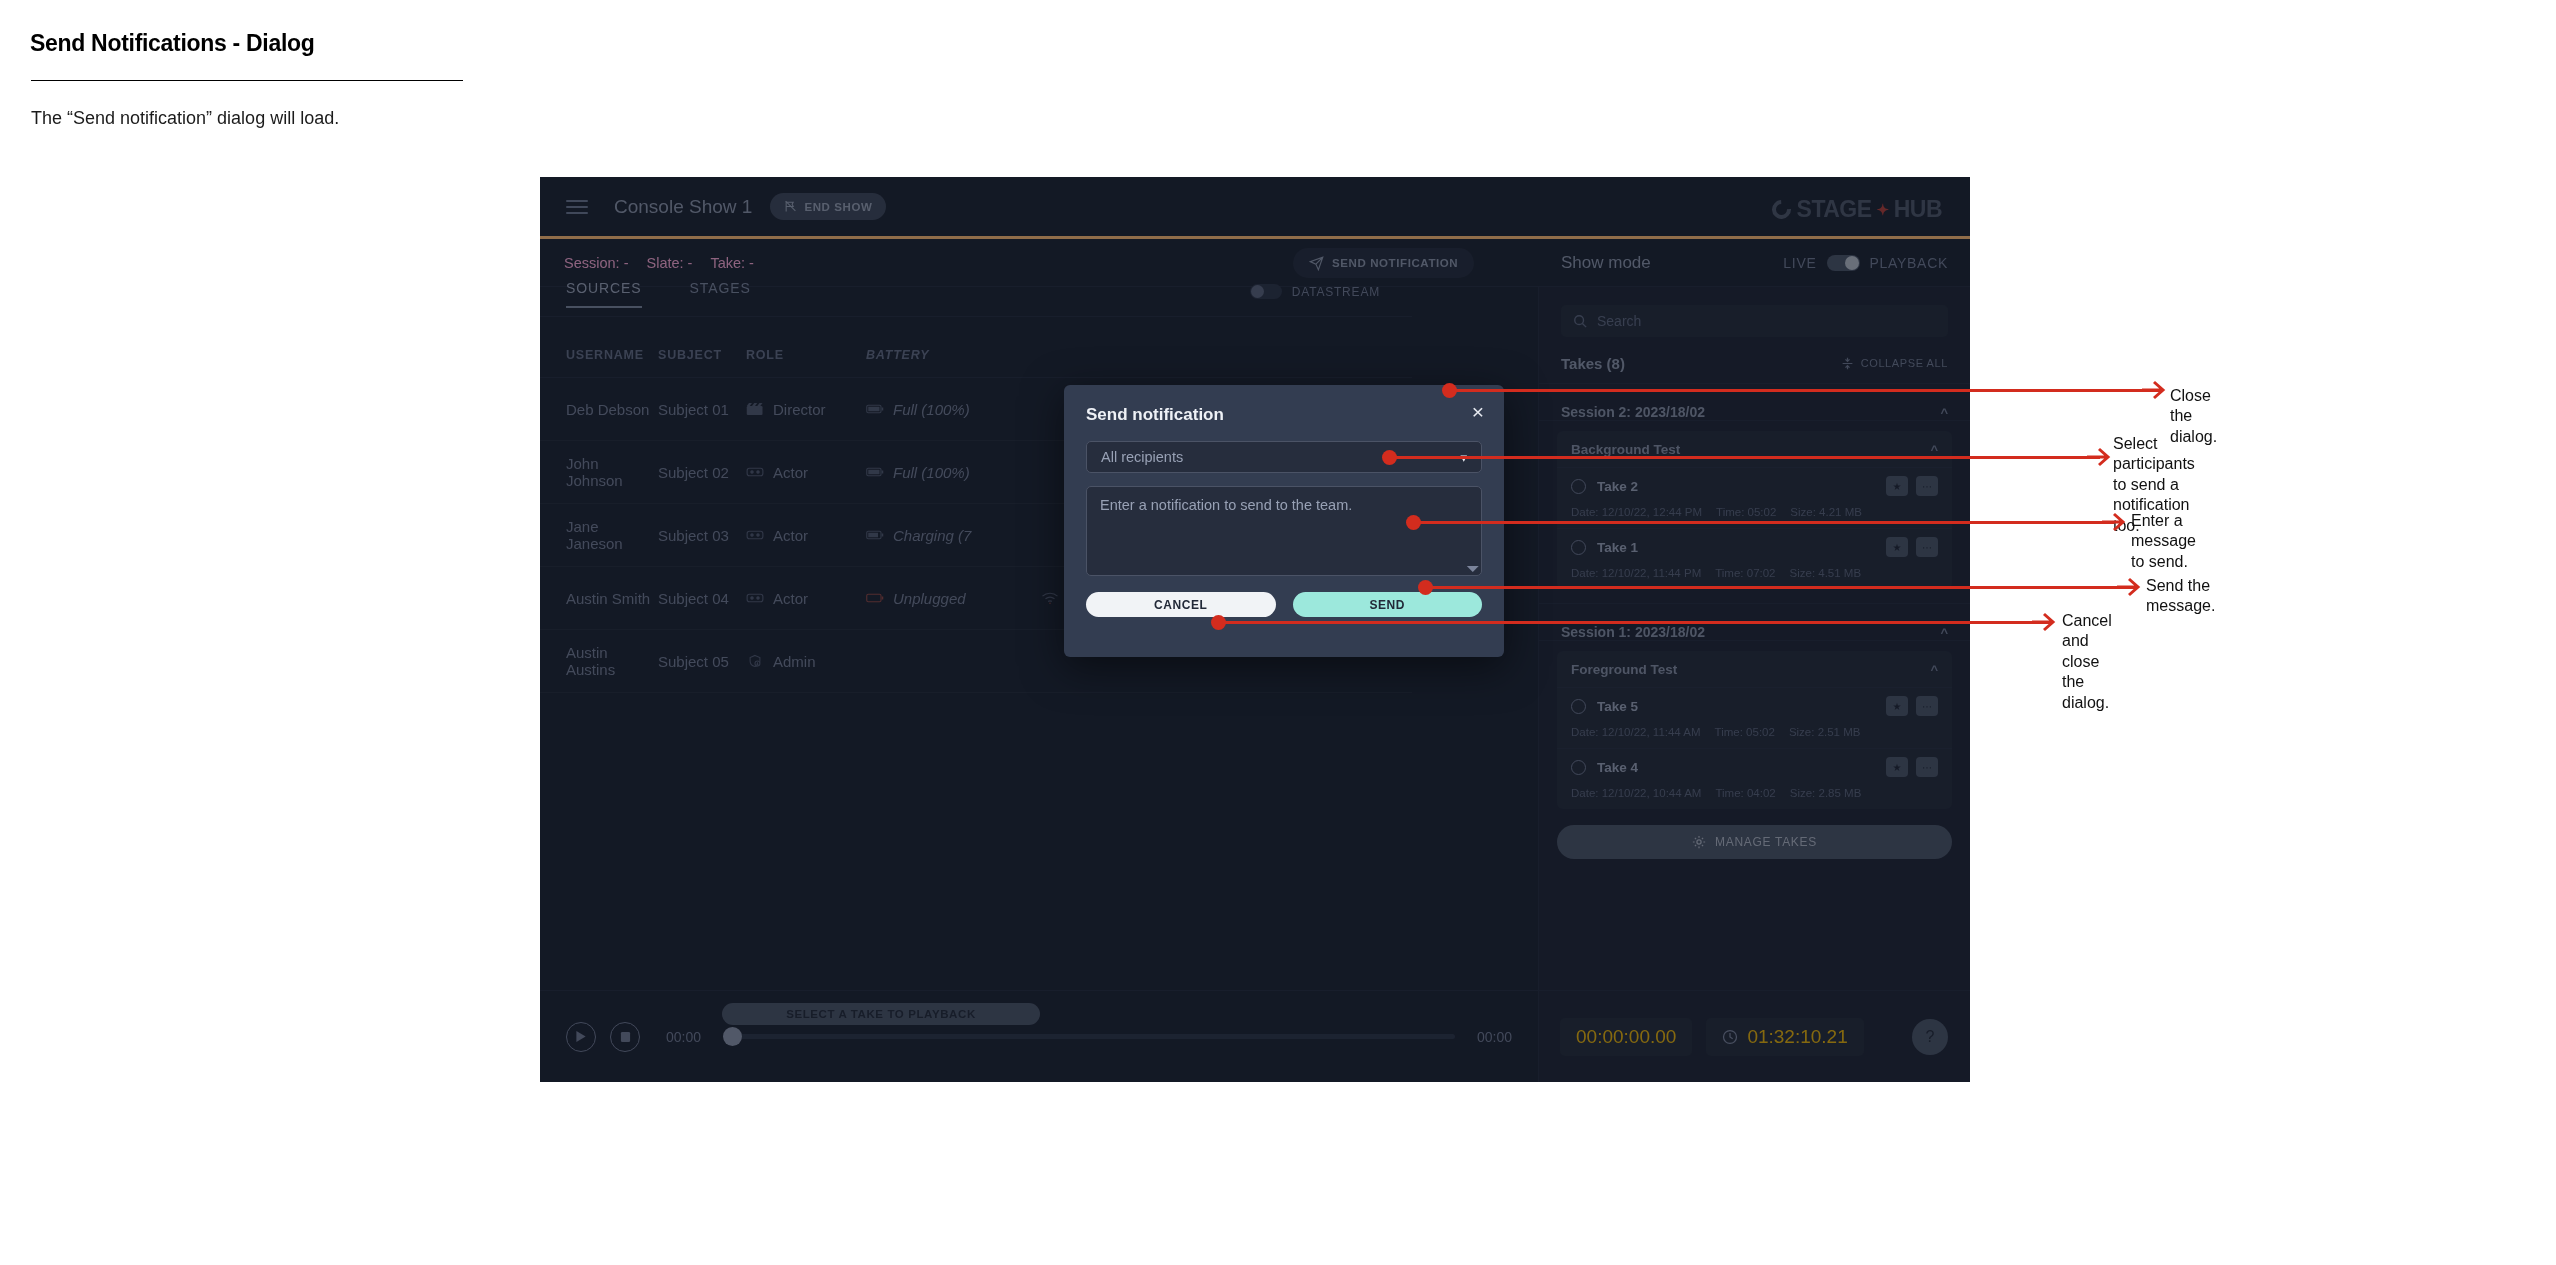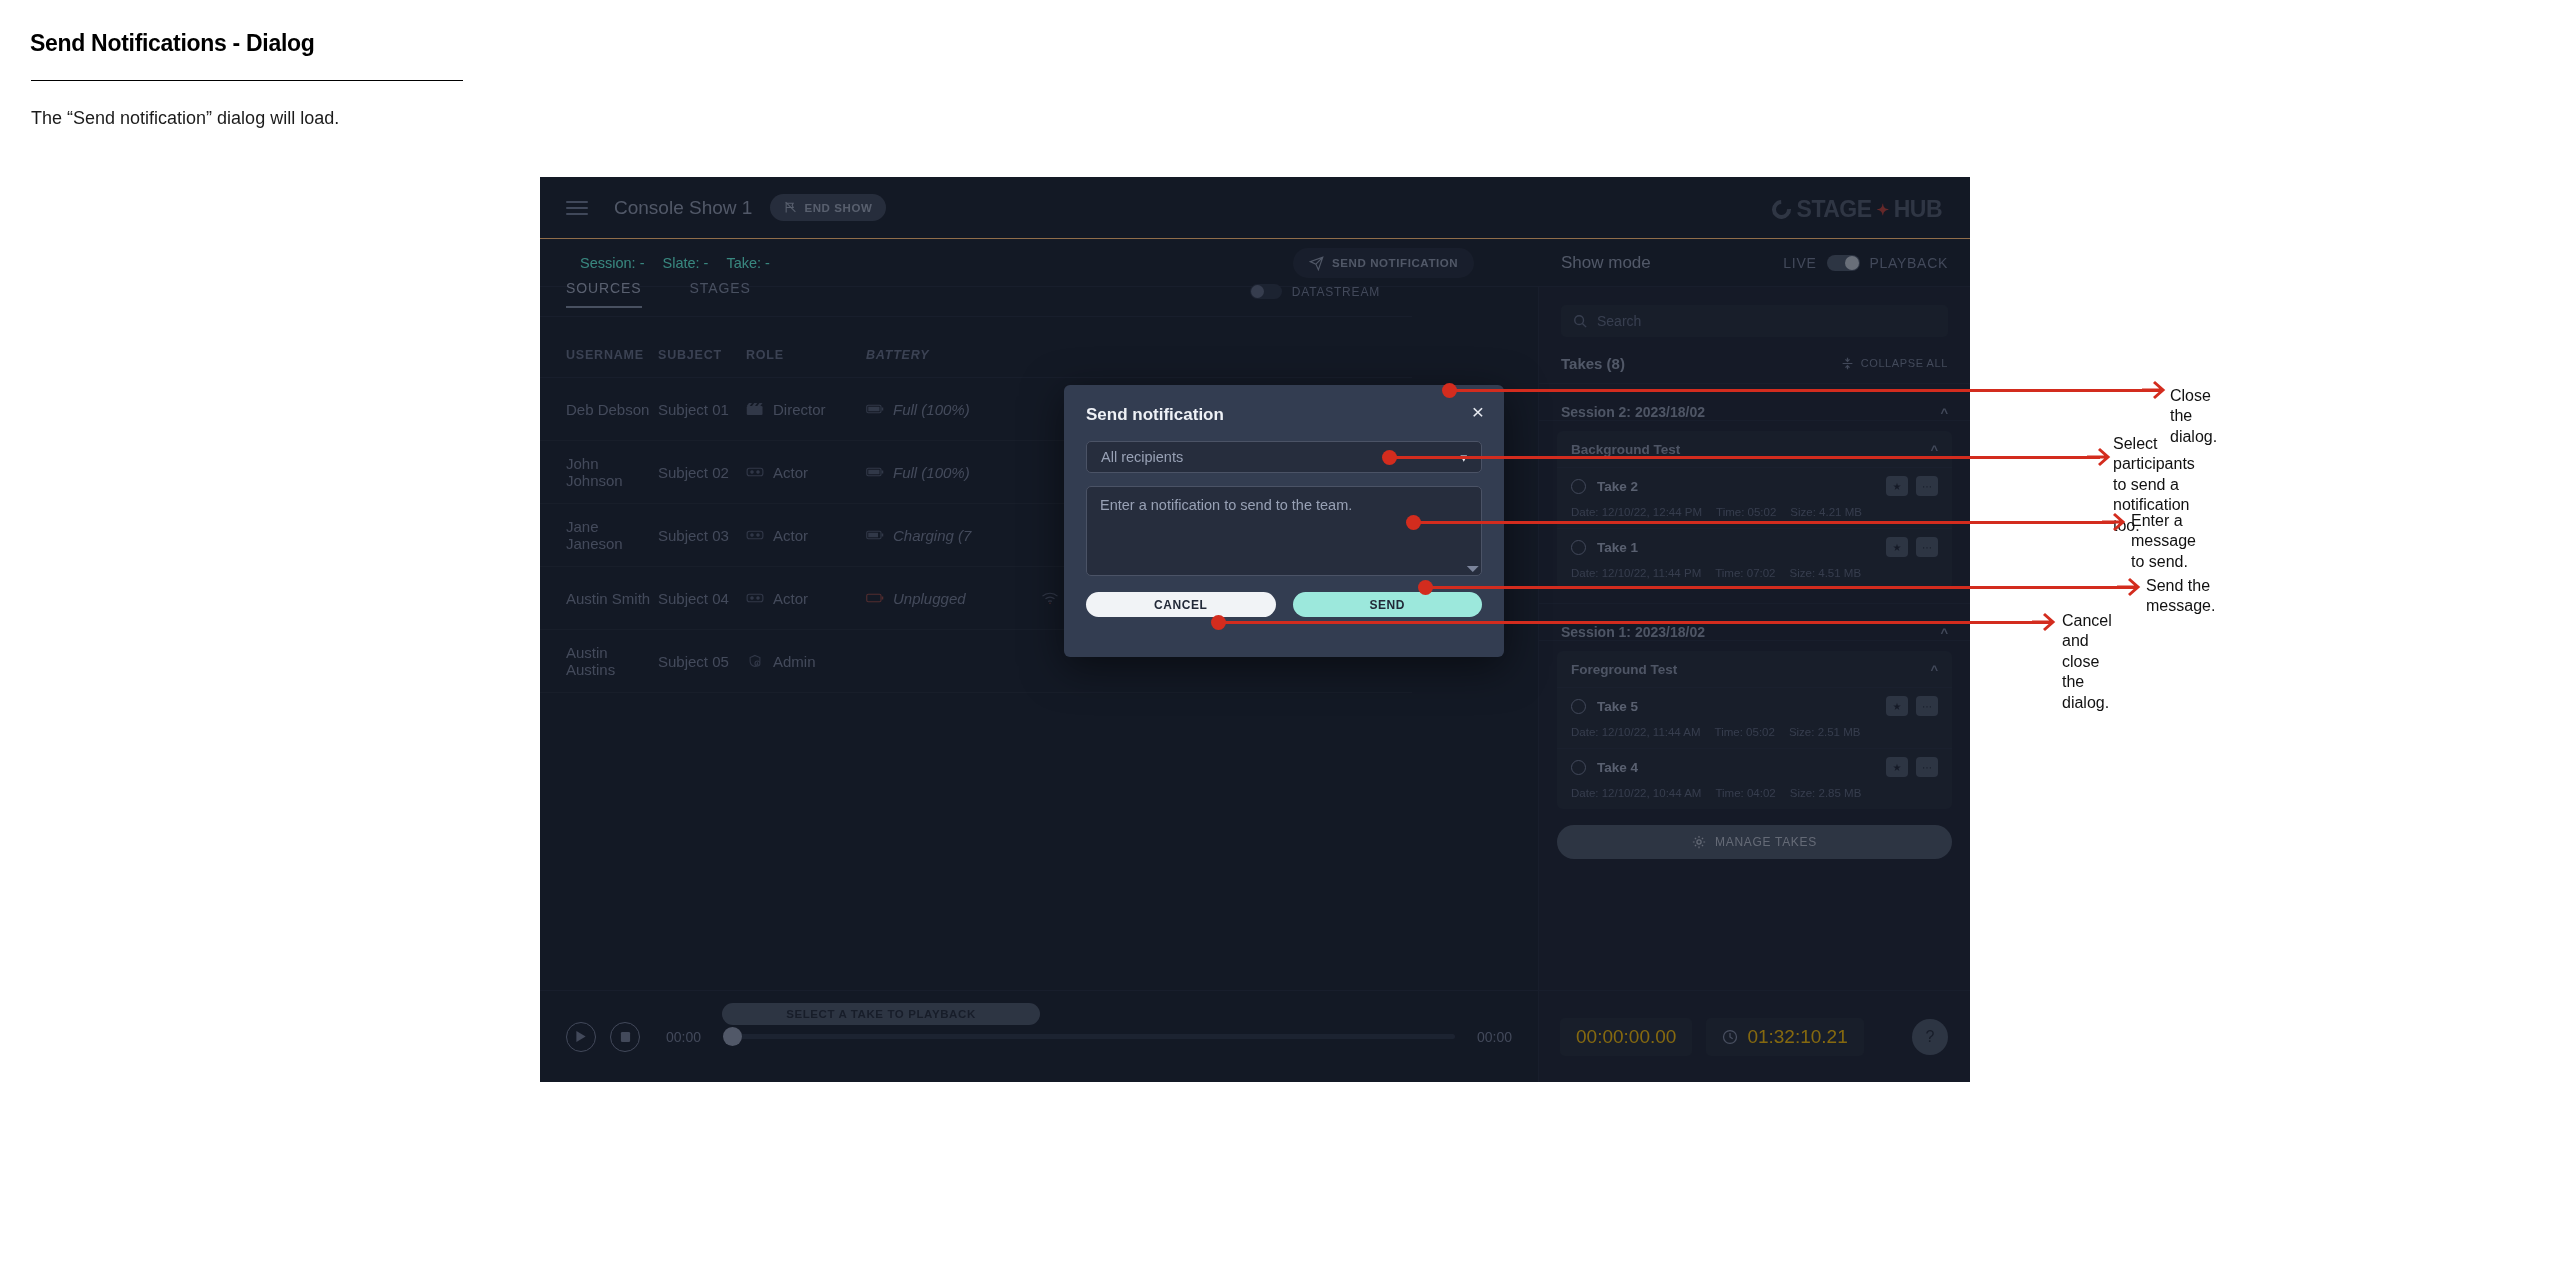--- a/index.html
+++ b/index.html
@@ -31,21 +31,21 @@
     position: absolute; left: 540px; top: 177px;
     width: 1430px; height: 905px;
     background: #1b2130;
     overflow: hidden;
   }
 
   
   .topbar {
     position: absolute; left: 0; top: 0; width: 100%; height: 62px;
     background: #1b2130;
-    border-bottom: 1px solid #fdba74;
+    border-bottom: 3px solid #fdba74;
     display: flex; align-items: center;
   }
   .hamburger { width: 22px; margin-left: 26px; cursor: pointer; }
   .hamburger span { display:block; height:2px; background:#6c7790; margin:4px 0; border-radius:1px;}
   .show-title { margin-left: 26px; font-size: 19px; color: #8b94a9; font-weight: 500; }
   .endshow {
     margin-left: 18px; height: 27px; padding: 0 14px;
     background: #3d4659; border-radius: 14px;
     display: flex; align-items: center; gap: 7px;
     font-size: 11.5px; letter-spacing: .6px; color: #98a1b5; font-weight: bold;
@@ -63,21 +63,21 @@
     border-top-color: transparent; transform: rotate(42deg); margin-right: 2px;
   }
   .brand .dot { color: #b03c38; font-size: 15px; margin: 0 1px; }
 
   
   .subbar {
     position: absolute; left: 0; top: 62px; width: 100%; height: 48px;
     border-bottom: 1px solid #242b3c;
     display: flex; align-items: center;
   }
-  .meta { margin-left: 40px; font-size: 14.5px; color: #5eead4; display:flex; gap:18px;}
+  .meta { margin-left: 24px; font-size: 14.5px; color: #f9a8d4; display:flex; gap:18px;}
   .sendnotif {
     position: absolute; left: 753px; top: 9px;
     height: 30px; padding: 0 16px; border-radius: 15px; background: #242b3c;
     display: flex; align-items: center; gap: 8px; cursor: pointer;
     font-size: 11.5px; font-weight: bold; letter-spacing: .6px; color: #8b94a9;
   }
   .sendnotif svg { width: 15px; height: 15px; }
 
   
   .tabsrow {

